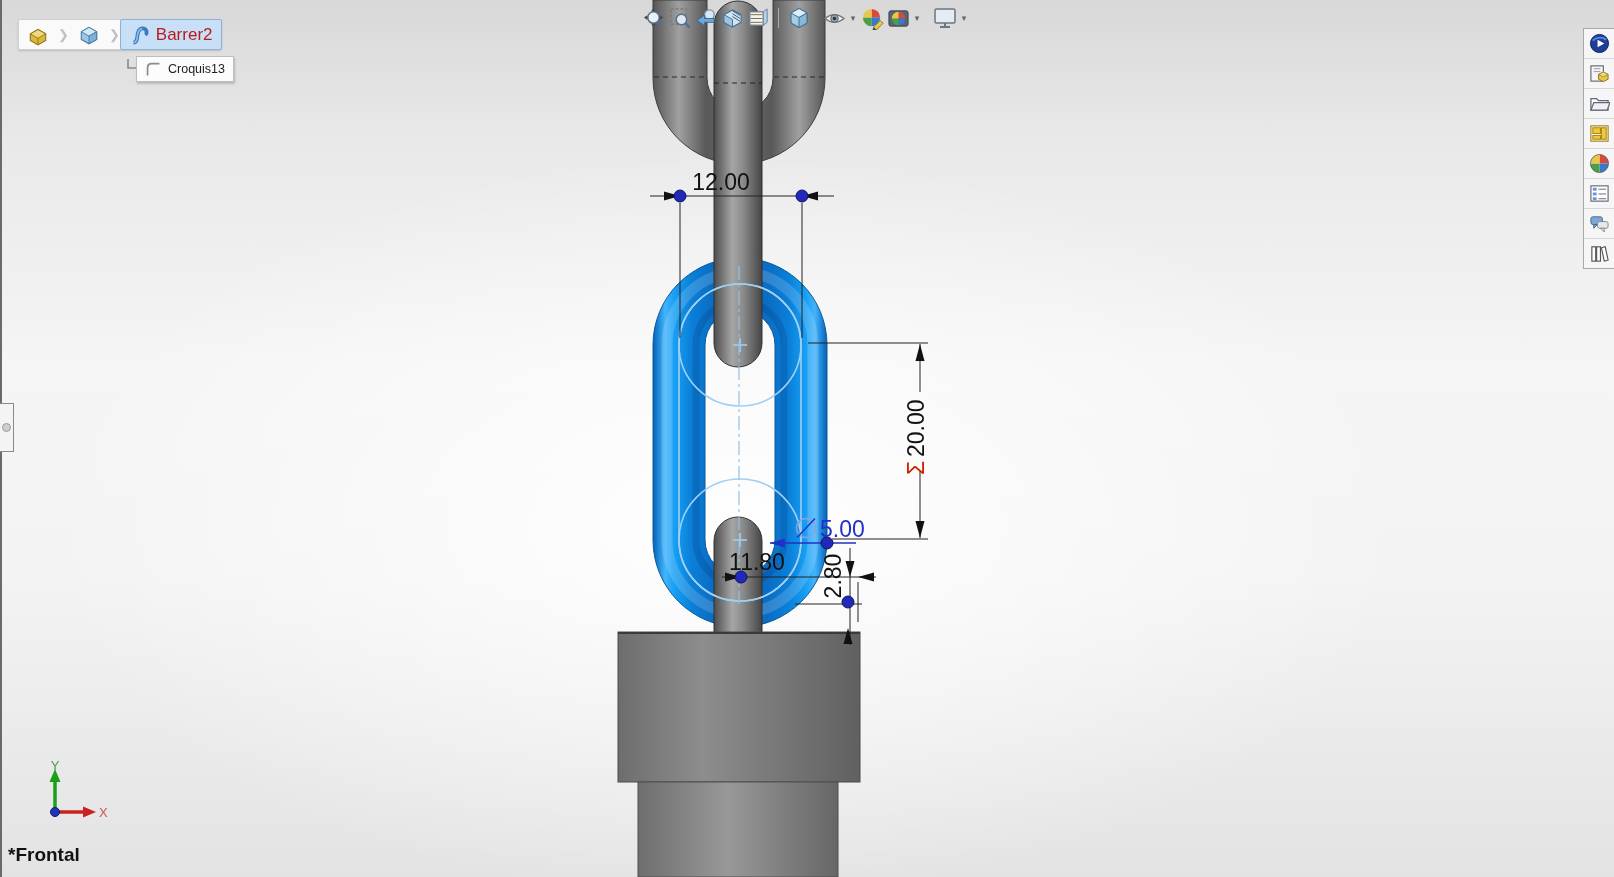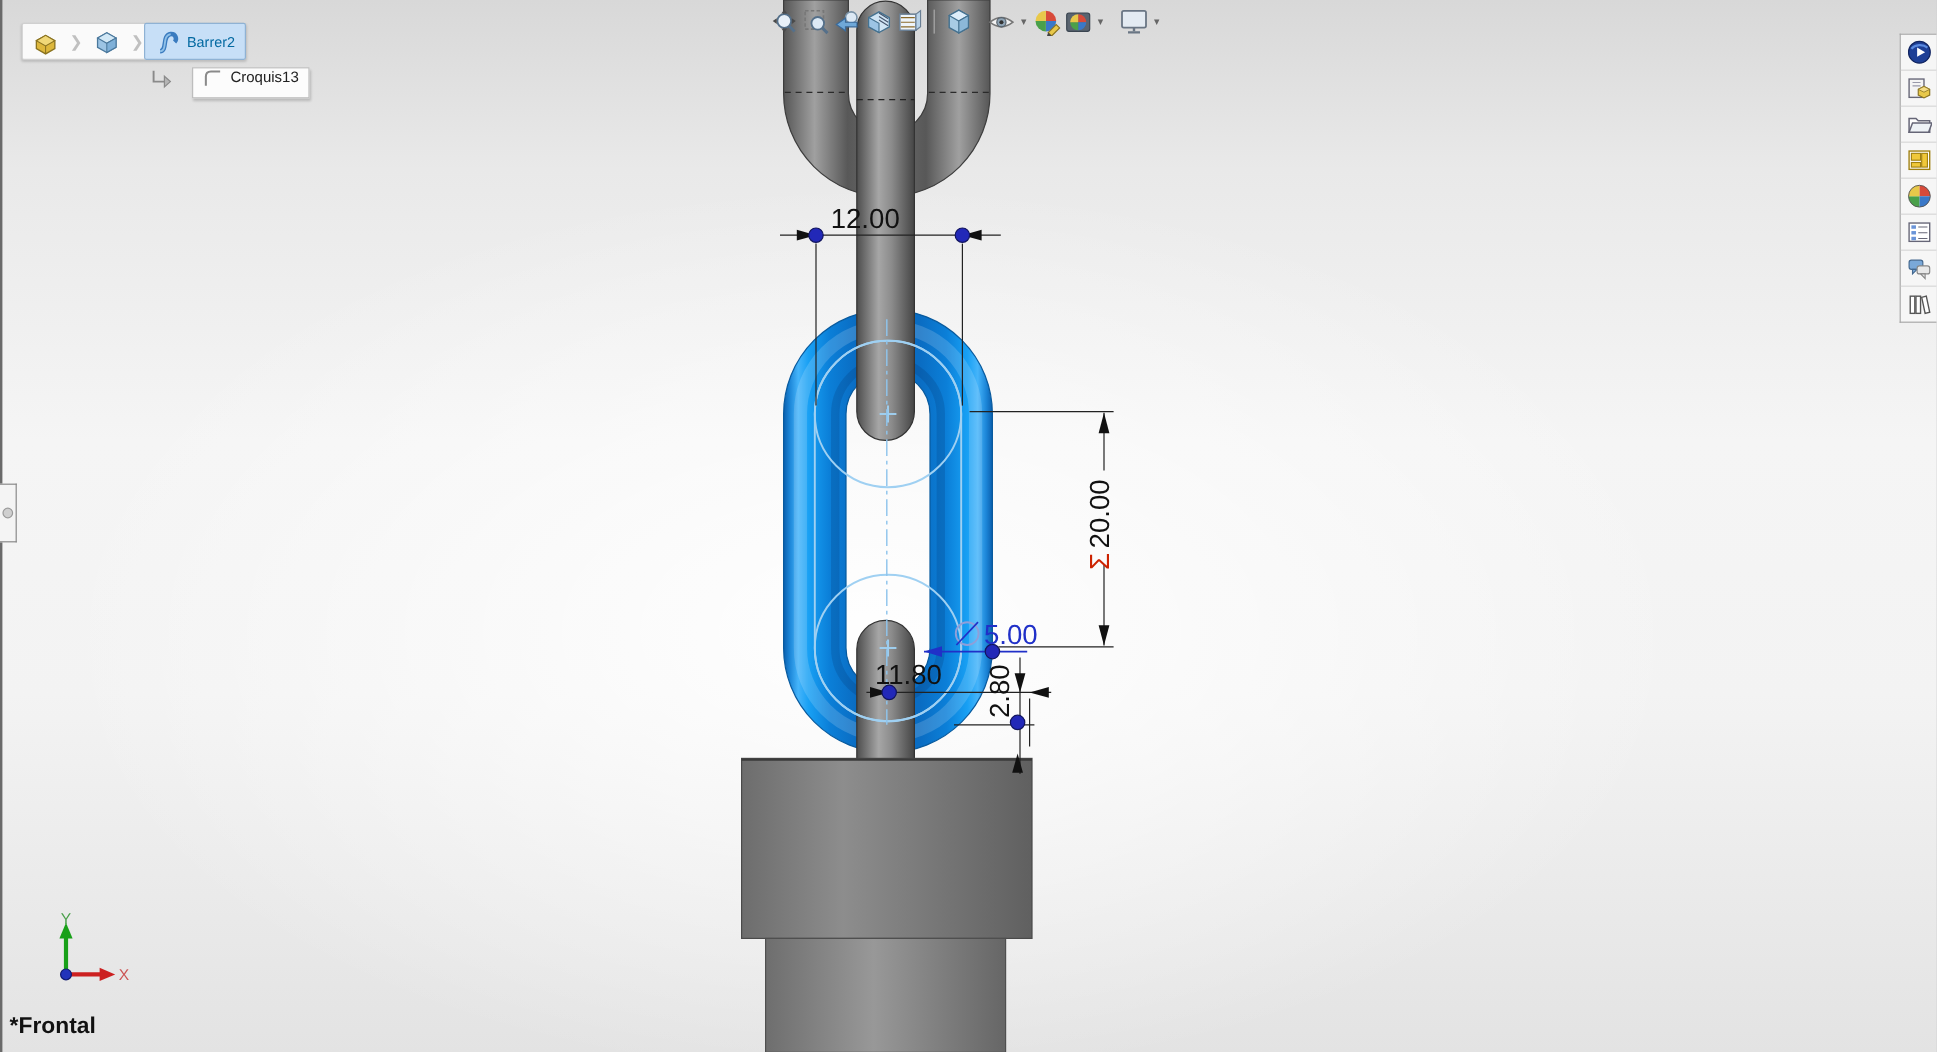--- a/index.html
+++ b/index.html
@@ -12,24 +12,24 @@
   .dimblue{font-size:23px;fill:#2030c8;}
   
   .leftedge{position:absolute;left:0;top:0;width:2px;height:877px;background:#6a6a6a;}
   .lefttab{position:absolute;left:0;top:403px;width:13px;height:47px;background:#f4f4f4;
     border:1px solid #8a8a8a;border-left:none;display:flex;align-items:center;justify-content:center;}
   .lefttab .knob{width:7px;height:7px;border-radius:50%;background:#cfcfcf;border:1px solid #9a9a9a;}
   .breadcrumb{position:absolute;left:18px;top:19px;height:29px;display:flex;align-items:stretch;
     background:#fafafa;border:1px solid #d0d0d0;border-radius:2px;box-shadow:0 1px 2px rgba(0,0,0,.15);}
   .bseg{display:flex;align-items:center;padding:0 8px;gap:5px;}
   .bseg.sel{background:#c7dff7;border:1px solid #8fb2d4;margin:-1px;border-radius:2px;}
-  .bseg .lbl{font-size:12px;color:#0369a1;}
+  .bseg .lbl{font-size:17px;color:#b91c1c;}
   .bchev{display:flex;align-items:center;color:#c0c0c0;font-size:13px;padding:0 1px;}
   .croquis-arrow{position:absolute;left:125px;top:57px;}
-  .croquis{position:absolute;left:160px;top:56px;height:24px;display:flex;align-items:flex-start;gap:6px;
+  .croquis{position:absolute;left:136px;top:56px;height:24px;display:flex;align-items:center;gap:6px;
     background:#fcfcfc;border:1px solid #bdbdbd;padding:0 8px;box-shadow:1px 2px 2px rgba(0,0,0,.18);}
   .croquis .lbl{font-size:12.5px;color:#222;}
   .hud{position:absolute;left:641px;top:5px;display:flex;align-items:center;}
   .hud .ic{width:26px;height:26px;display:flex;align-items:center;justify-content:center;cursor:default;}
   .hud .caret{width:12px;font-size:9px;color:#666;text-align:center;}
   .hud .sep{width:1px;height:20px;background:#aaa;margin:0 7px;}
   .hud .gap{width:9px;}
   .taskpane{position:absolute;left:1583px;top:28px;width:30px;background:#f6f6f6;
     border:1px solid #a8a8a8;border-right:none;}
   .tp{height:29px;display:flex;align-items:center;justify-content:center;border-bottom:1px solid #d8d8d8;}

